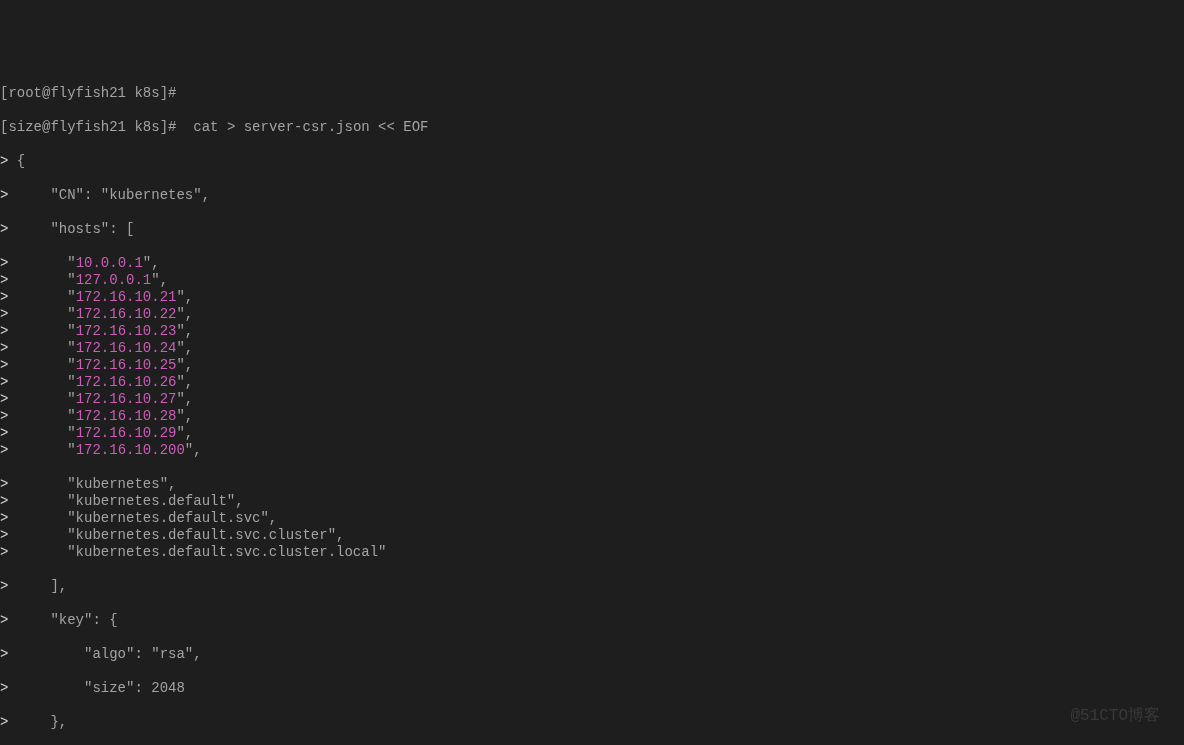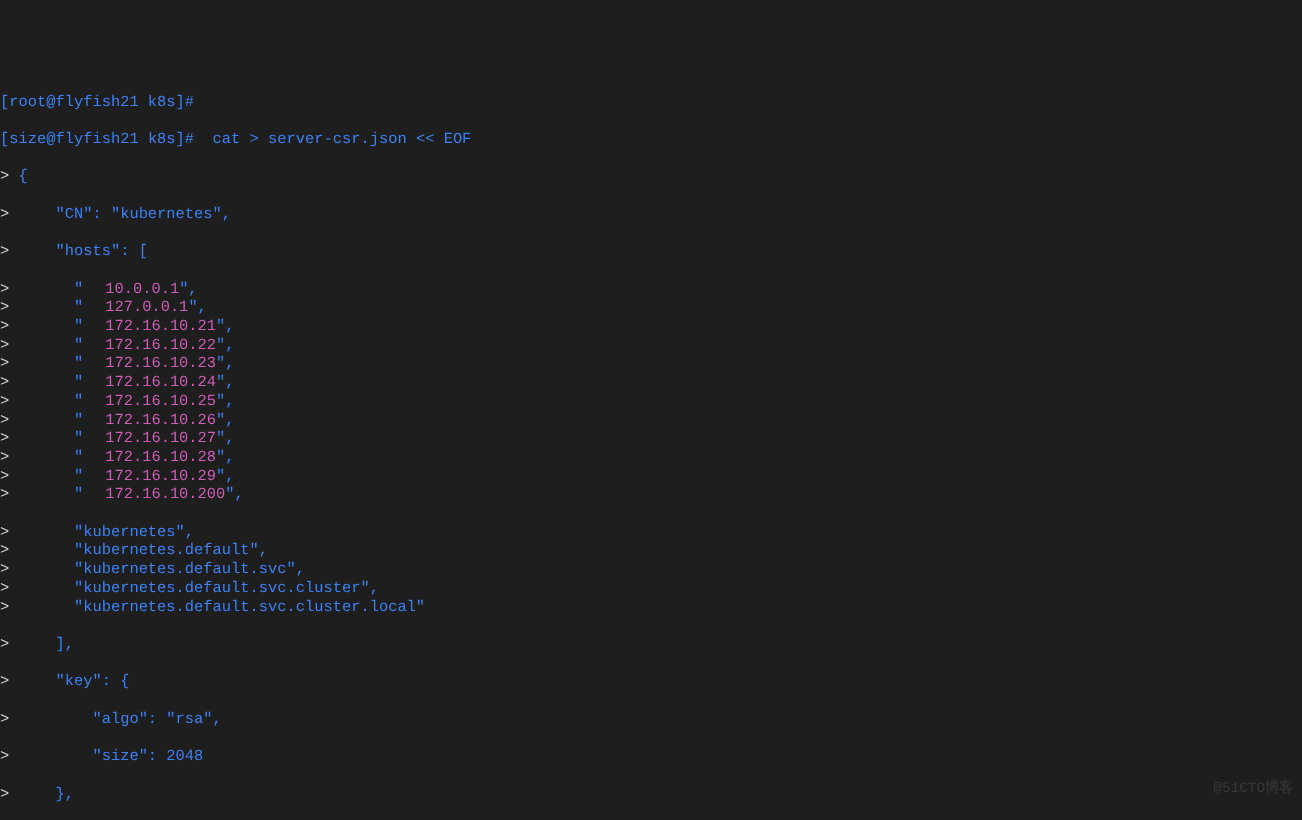--- a/index.html
+++ b/index.html
@@ -17,29 +17,29 @@
       white-space: pre;
       overflow-x: hidden;
     }
     .terminal {
       padding: 0;
     }
     .line {
       display: block;
       white-space: pre;
     }
-    .ip-magenta { color: #ce5cb8; margin-left: 20px; }
-    .white { color: #3b82f6; }
+    .ip-magenta { color: #ce5cb8; }
+    .white { color: #a3a3a3; }
     .gt { color: #d4d4d4; }
     .watermark {
       position: fixed;
       bottom: 20px;
-      right: 8px;
+      right: 24px;
       color: #555;
-      font-size: 13px;
+      font-size: 16px;
       opacity: 0.5;
     }
   </style>
 </head>
 <body>
 
 
 
 <div class="terminal">
 <span class="line"><span class="white">[root@flyfish21 k8s]#</span></span>

